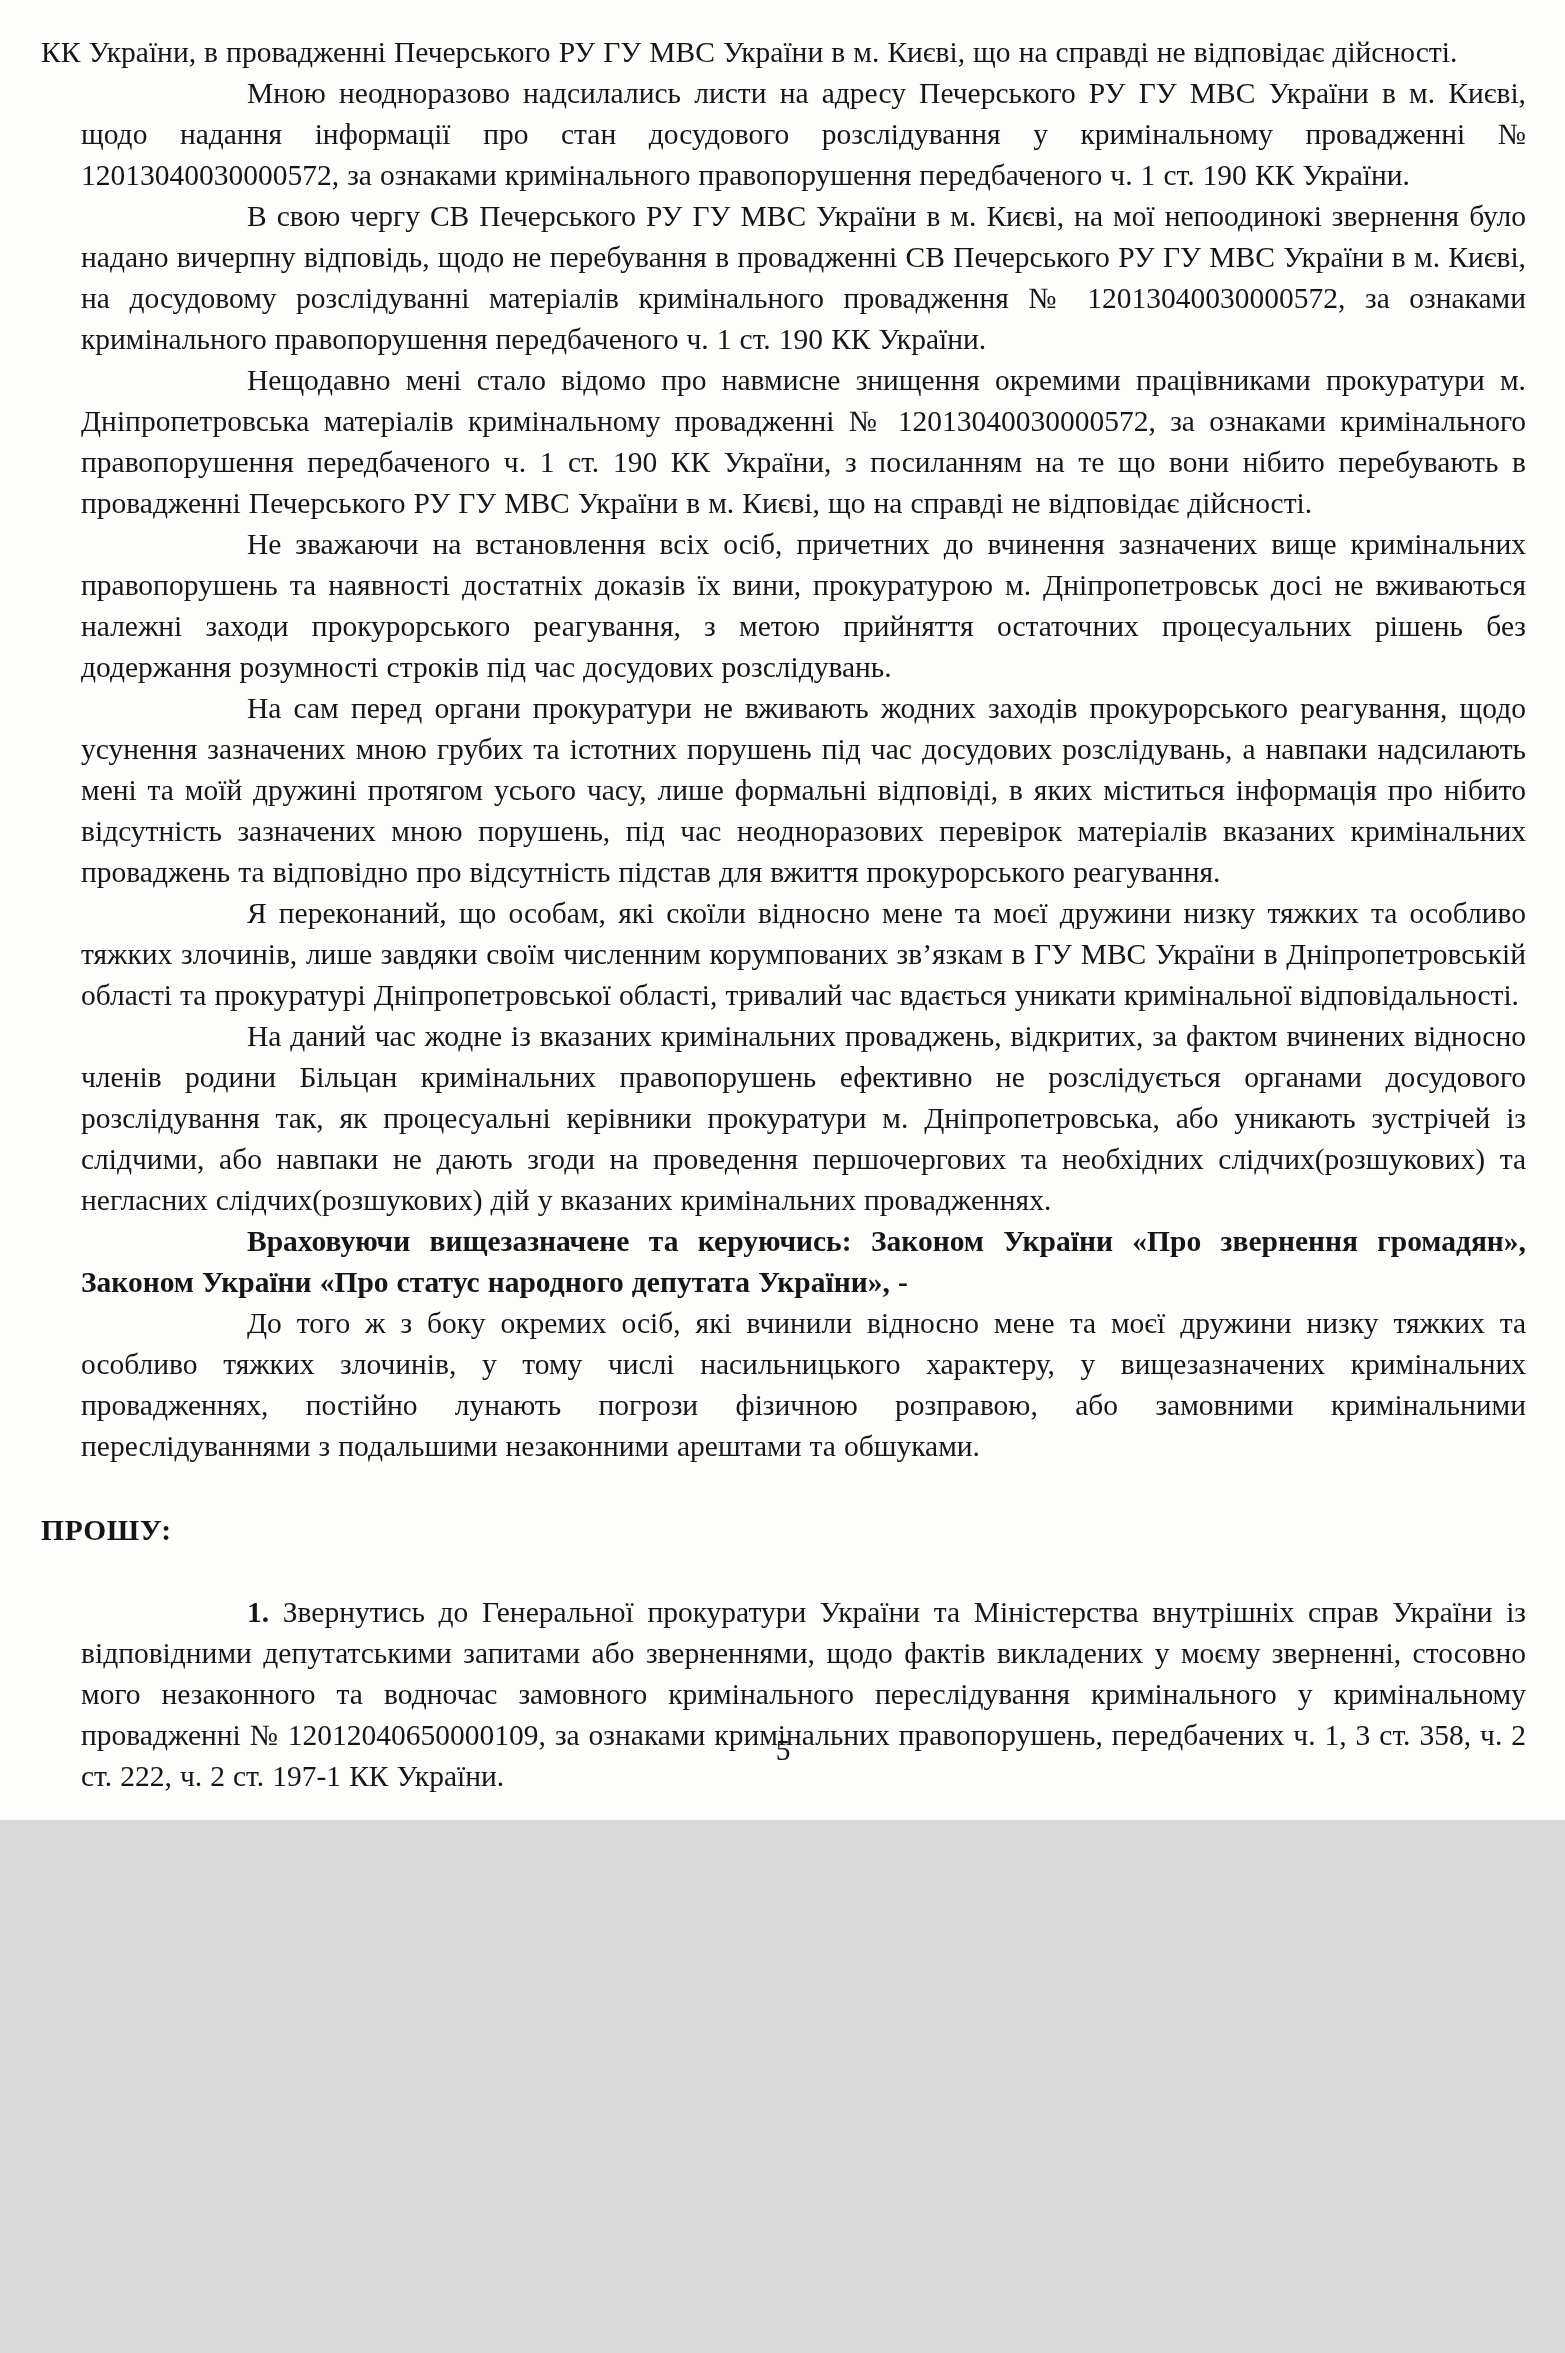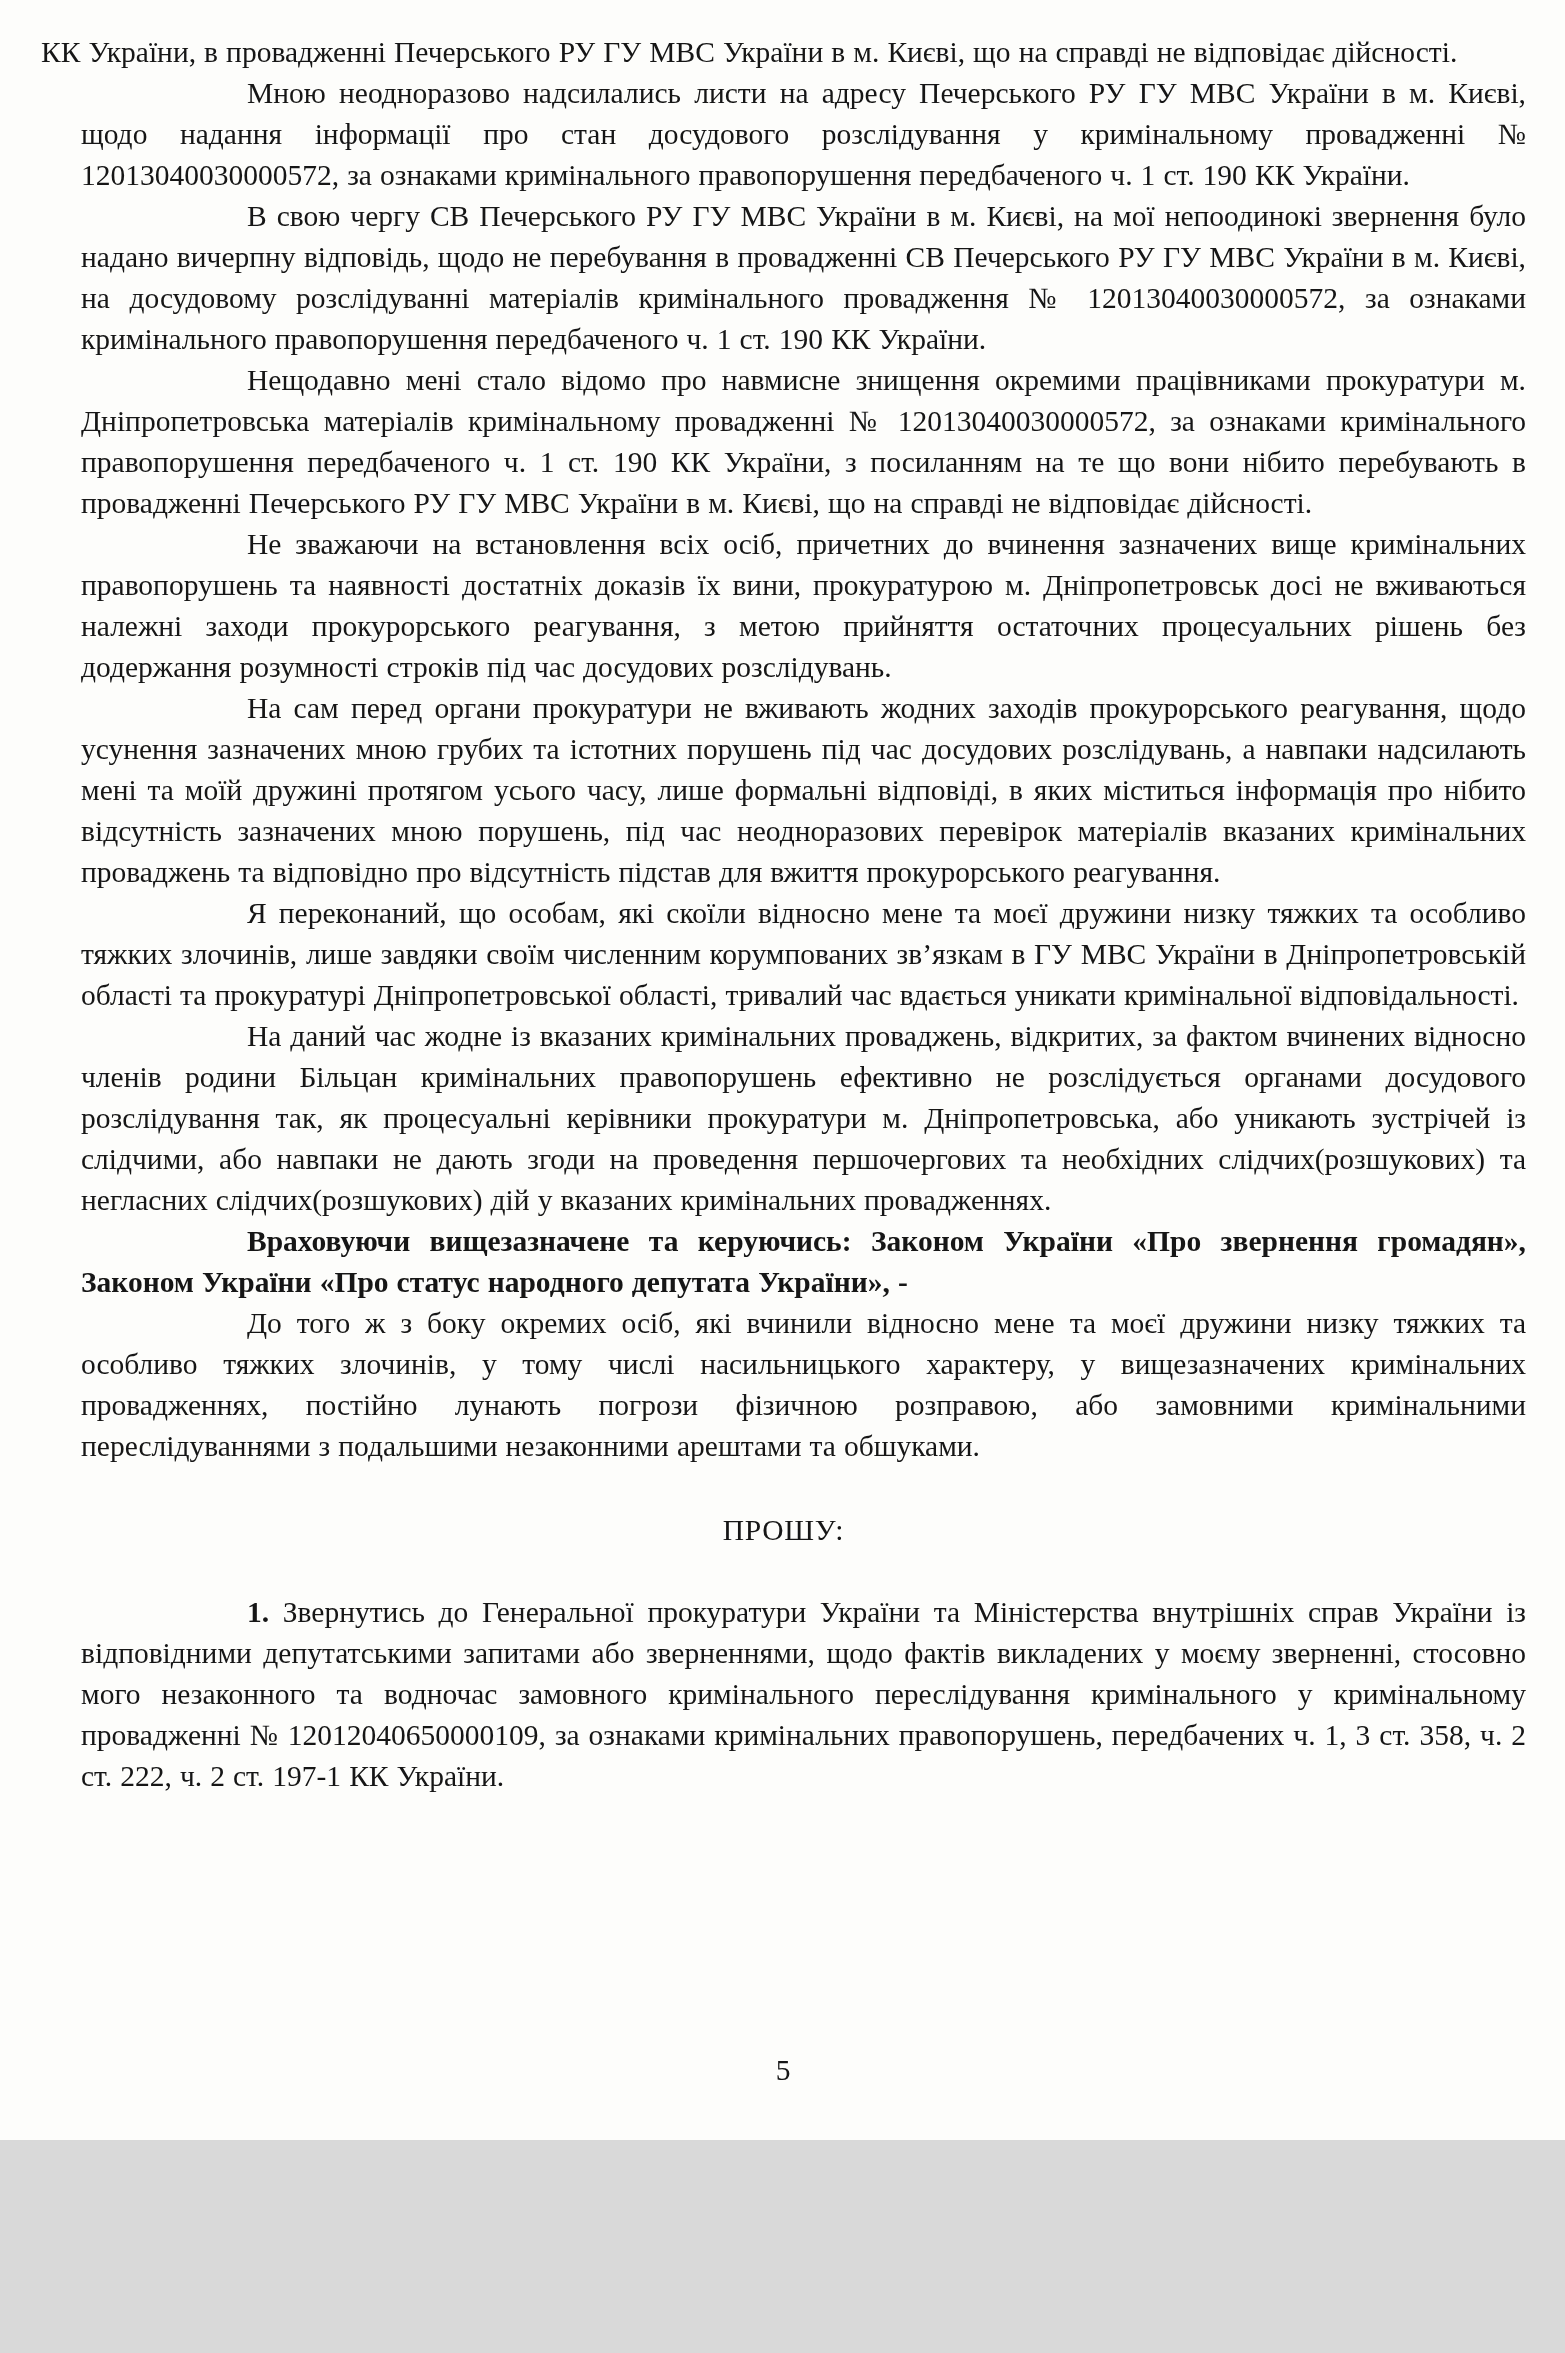--- a/index.html
+++ b/index.html
@@ -4,21 +4,21 @@
 <title>Document page</title>
 <style>
   html, body {
     margin: 0;
     padding: 0;
     background: #d9d9d9;
   }
   .page {
     position: relative;
     width: 1566px;
-    height: 2140px;
+    height: 1820px;
     margin: 0 auto;
     background: #fdfdfb;
     color: #161616;
     font-family: "Liberation Serif", "DejaVu Serif", serif;
     font-size: 29.5px;
     line-height: 41px;
     box-sizing: border-box;
     padding: 32px 40px 0 41px;
   }
   .doc-body p.para {
@@ -29,23 +29,22 @@
     word-spacing: 0.7px;
   }
   .doc-body p.para.indent {
     text-indent: 166px;
     margin-left: 40px;
   }
   .doc-body p.para.bold {
     font-weight: bold;
   }
   .doc-body p.para.heading {
-    text-align: center;
     text-indent: 0;
-    font-weight: normal;
+    font-weight: bold;
     margin: 43px 0 41px 0;
     letter-spacing: 0.7px;
   }
   .page-number {
     position: absolute;
     left: 0;
     right: 0;
     bottom: 49px;
     text-align: center;
     font-size: 29.5px;

